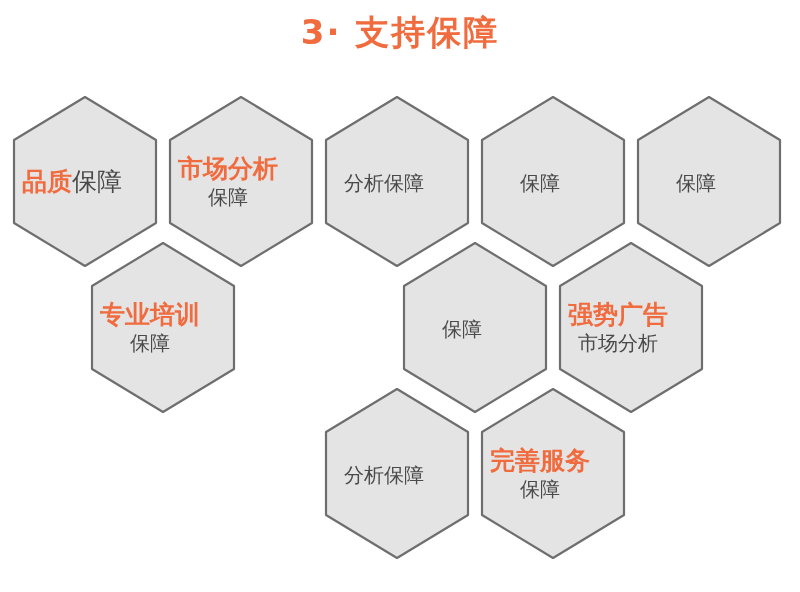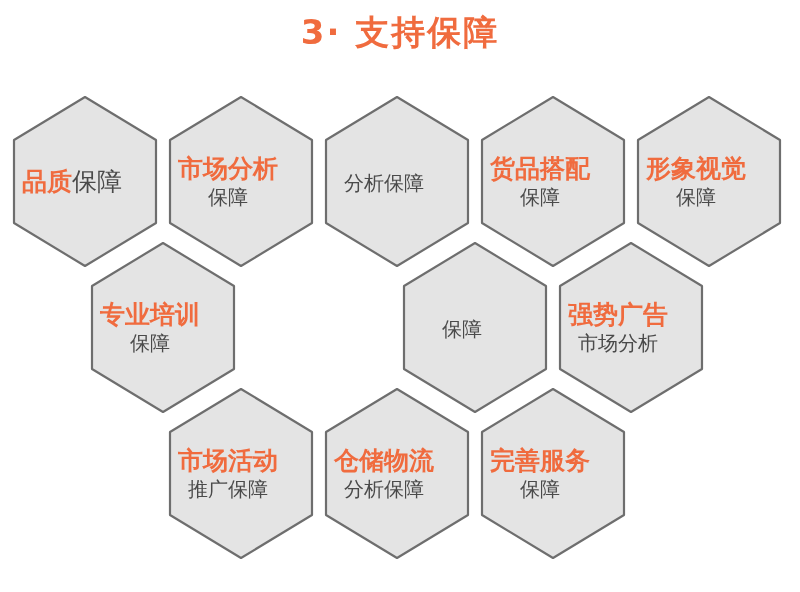--- a/index.html
+++ b/index.html
@@ -127,30 +127,28 @@
         </svg>
         <div class="hex-label">
           <div class="line2">分析保障</div>
         </div>
       </div>
       <div class="hex" style="left: 480px; top: 95px;">
         <svg viewBox="0 0 146 173">
           <polygon points="73,2 144,45 144,128 73,171 2,128 2,45" fill="#E4E4E4" stroke="#6E6E6E" stroke-width="2.2" stroke-linejoin="round"></polygon>
         </svg>
         <div class="hex-label">
-          <div class="line1">货品搭配</div>
           <div class="line2">保障</div>
         </div>
       </div>
       <div class="hex" style="left: 636px; top: 95px;">
         <svg viewBox="0 0 146 173">
           <polygon points="73,2 144,45 144,128 73,171 2,128 2,45" fill="#E4E4E4" stroke="#6E6E6E" stroke-width="2.2" stroke-linejoin="round"></polygon>
         </svg>
         <div class="hex-label">
-          <div class="line1">形象视觉</div>
           <div class="line2">保障</div>
         </div>
       </div>
       <div class="hex" style="left: 90px; top: 241px;">
         <svg viewBox="0 0 146 173">
           <polygon points="73,2 144,45 144,128 73,171 2,128 2,45" fill="#E4E4E4" stroke="#6E6E6E" stroke-width="2.2" stroke-linejoin="round"></polygon>
         </svg>
         <div class="hex-label">
           <div class="line1">专业培训</div>
           <div class="line2">保障</div>
@@ -166,35 +164,25 @@
       </div>
       <div class="hex" style="left: 558px; top: 241px;">
         <svg viewBox="0 0 146 173">
           <polygon points="73,2 144,45 144,128 73,171 2,128 2,45" fill="#E4E4E4" stroke="#6E6E6E" stroke-width="2.2" stroke-linejoin="round"></polygon>
         </svg>
         <div class="hex-label">
           <div class="line1">强势广告</div>
           <div class="line2">市场分析</div>
         </div>
       </div>
-      <div class="hex" style="left: 168px; top: 387px;">
-        <svg viewBox="0 0 146 173">
-          <polygon points="73,2 144,45 144,128 73,171 2,128 2,45" fill="#E4E4E4" stroke="#6E6E6E" stroke-width="2.2" stroke-linejoin="round"></polygon>
-        </svg>
-        <div class="hex-label">
-          <div class="line1">市场活动</div>
-          <div class="line2">推广保障</div>
-        </div>
-      </div>
       <div class="hex" style="left: 324px; top: 387px;">
         <svg viewBox="0 0 146 173">
           <polygon points="73,2 144,45 144,128 73,171 2,128 2,45" fill="#E4E4E4" stroke="#6E6E6E" stroke-width="2.2" stroke-linejoin="round"></polygon>
         </svg>
         <div class="hex-label">
-          <div class="line1">仓储物流</div>
           <div class="line2">分析保障</div>
         </div>
       </div>
       <div class="hex" style="left: 480px; top: 387px;">
         <svg viewBox="0 0 146 173">
           <polygon points="73,2 144,45 144,128 73,171 2,128 2,45" fill="#E4E4E4" stroke="#6E6E6E" stroke-width="2.2" stroke-linejoin="round"></polygon>
         </svg>
         <div class="hex-label">
           <div class="line1">完善服务</div>
           <div class="line2">保障</div>

